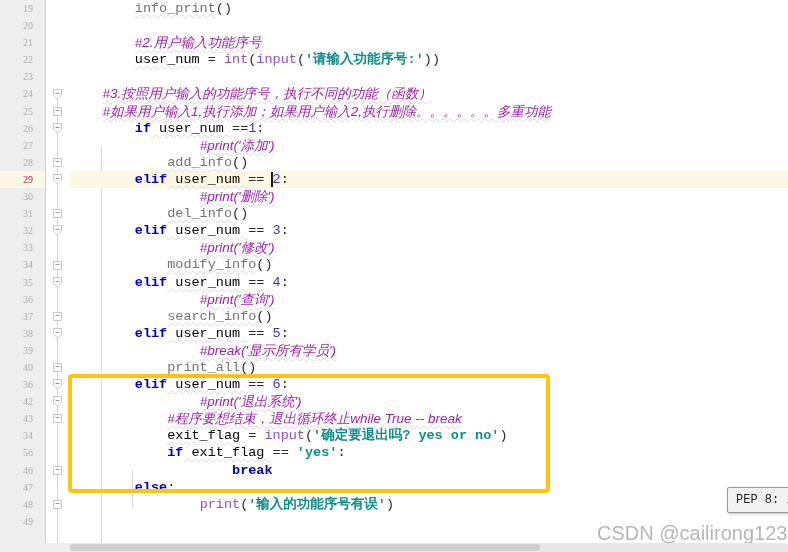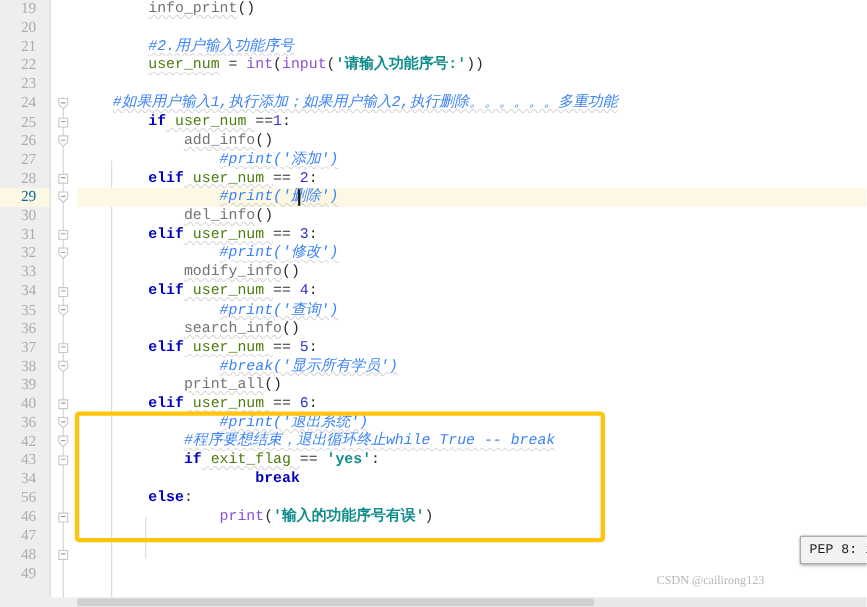--- a/index.html
+++ b/index.html
@@ -57,28 +57,28 @@
     position: absolute;
     left: 0; top: 0;
     width: 39px;
     z-index: 4;
   }
   .lineno {
     height: 17.1px;
     line-height: 17.1px;
     text-align: right;
     font-family: "Liberation Serif", "DejaVu Serif", serif;
-    font-size: 14px;
+    font-size: 10px;
     color: #adadad;
     padding-right: 6px;
     box-sizing: border-box;
     overflow: hidden;
     white-space: nowrap;
   }
-  .lineno.current { color: #0369a1; }
+  .lineno.current { color: #be185d; }
 
   
   .foldmark {
     position: absolute;
     left: 51px;
     width: 13px;
     height: 13px;
     z-index: 5;
   }
   .foldmark svg { display: block; }
@@ -116,24 +116,24 @@
     width: 45px;
     height: 17.1px;
     background: #fdf8e3;
     z-index: 3;
   }
 
   
   .kw      { color: #0000c0; font-weight: bold; }
   .num     { color: #3333cc; }
   .str     { color: #118c8c; font-weight: bold; }
-  .cmt     { color: #3b82f6; font-style: italic; font-family: Liberation Mono, monospace; }
+  .cmt     { color: #a21caf; font-style: italic; font-family: Liberation Sans, sans-serif; }
   .bi      { color: #8d4fd0; }
   .fn      { color: #737373; }
-  .id      { color: #4d7c0f; }
+  .id      { color: #000000; }
   .op      { color: #2b2b2b; }
 
   
   .typo {
     text-decoration-line: underline;
     text-decoration-style: wavy;
     text-decoration-color: #d8d8d8;
     text-decoration-thickness: 1px;
     text-underline-offset: 2px;
   }
@@ -177,22 +177,22 @@
     color: #1d1d1d;
     padding: 5px 8px;
     white-space: nowrap;
     z-index: 9;
     overflow: hidden;
   }
 
   
   .watermark {
     position: absolute;
-    font-family: Liberation Serif, serif;
-    font-size: 11px;
+    font-family: Liberation Sans, sans-serif;
+    font-size: 20px;
     color: #b6b6b6;
     z-index: 8;
     white-space: nowrap;
   }
 
   
   .hscroll-track {
     position: absolute;
     left: 70px; bottom: 0;
     right: 0;
@@ -367,39 +367,41 @@
         </svg>
       </div>
     </div>
 
   <div class="code" id="code">
       <div class="row"><span class="row-inner"><span>        </span><span class="fn typo">info_print</span><span class="op">()</span></span></div>
       <div class="row"><span class="row-inner"><span></span></span></div>
       <div class="row"><span class="row-inner"><span>        </span><span class="cmt typo">#2.用户输入功能序号</span></span></div>
       <div class="row"><span class="row-inner"><span>        </span><span class="id typo">user_num</span><span class="op"> = </span><span class="bi">int</span><span class="op">(</span><span class="bi">input</span><span class="op">(</span><span class="str">'请输入功能序号:'</span><span class="op">))</span></span></div>
       <div class="row"><span class="row-inner"><span></span></span></div>
+      <div class="row"><span class="row-inner"><span>    </span><span class="cmt typo">#3.按照用户输入的功能序号，执行不同的功能（函数）</span></span></div>
       <div class="row"><span class="row-inner"><span>    </span><span class="cmt typo">#如果用户输入1,执行添加；如果用户输入2,执行删除。。。。。。多重功能</span></span></div>
       <div class="row"><span class="row-inner"><span>        </span><span class="kw">if</span><span class="id typo"> user_num </span><span class="op">==</span><span class="num">1</span><span class="op">:</span></span></div>
+      <div class="row"><span class="row-inner"><span>                </span><span class="cmt typo">#print('添加')</span></span></div>
       <div class="row"><span class="row-inner"><span>            </span><span class="fn typo">add_info</span><span class="op">()</span></span></div>
-      <div class="row"><span class="row-inner"><span>                </span><span class="cmt typo">#print('添加')</span></span></div>
       <div class="row"><span class="row-inner"><span>        </span><span class="kw">elif</span><span class="id typo"> user_num </span><span class="op">== </span><span class="num">2</span><span class="op">:</span></span></div>
       <div class="row"><span class="row-inner"><span>                </span><span class="cmt typo">#print('删除')</span></span></div>
       <div class="row"><span class="row-inner"><span>            </span><span class="fn typo">del_info</span><span class="op">()</span></span></div>
       <div class="row"><span class="row-inner"><span>        </span><span class="kw">elif</span><span class="id typo"> user_num </span><span class="op">== </span><span class="num">3</span><span class="op">:</span></span></div>
       <div class="row"><span class="row-inner"><span>                </span><span class="cmt typo">#print('修改')</span></span></div>
       <div class="row"><span class="row-inner"><span>            </span><span class="fn typo">modify_info</span><span class="op">()</span></span></div>
       <div class="row"><span class="row-inner"><span>        </span><span class="kw">elif</span><span class="id typo"> user_num </span><span class="op">== </span><span class="num">4</span><span class="op">:</span></span></div>
       <div class="row"><span class="row-inner"><span>                </span><span class="cmt typo">#print('查询')</span></span></div>
       <div class="row"><span class="row-inner"><span>            </span><span class="fn typo">search_info</span><span class="op">()</span></span></div>
       <div class="row"><span class="row-inner"><span>        </span><span class="kw">elif</span><span class="id typo"> user_num </span><span class="op">== </span><span class="num">5</span><span class="op">:</span></span></div>
       <div class="row"><span class="row-inner"><span>                </span><span class="cmt typo">#break('显示所有学员')</span></span></div>
       <div class="row"><span class="row-inner"><span>            </span><span class="fn typo">print_all</span><span class="op">()</span></span></div>
       <div class="row"><span class="row-inner"><span>        </span><span class="kw">elif</span><span class="id typo"> user_num </span><span class="op">== </span><span class="num">6</span><span class="op">:</span></span></div>
       <div class="row"><span class="row-inner"><span>                </span><span class="cmt typo">#print('退出系统')</span></span></div>
       <div class="row"><span class="row-inner"><span>            </span><span class="cmt typo">#程序要想结束，退出循环终止while True -- break</span></span></div>
+      <div class="row"><span class="row-inner"><span>            </span><span class="id typo">exit_flag</span><span class="op"> = </span><span class="bi">input</span><span class="op">(</span><span class="str">'确定要退出吗? yes or no'</span><span class="op">)</span></span></div>
       <div class="row"><span class="row-inner"><span>            </span><span class="kw">if</span><span class="id typo"> exit_flag </span><span class="op">== </span><span class="str">'yes'</span><span class="op">:</span></span></div>
       <div class="row"><span class="row-inner"><span>                    </span><span class="kw">break</span></span></div>
       <div class="row"><span class="row-inner"><span>        </span><span class="kw">else</span><span class="op">:</span></span></div>
       <div class="row"><span class="row-inner"><span>                </span><span class="bi">print</span><span class="op">(</span><span class="str">'输入的功能序号有误'</span><span class="op">)</span></span></div>
       <div class="row"><span class="row-inner"><span></span></span></div>
     </div>
 
   <div class="caret" id="caret" style="left: 271.42px; top: 172px;"></div>
 
   <div class="annot-box" id="annot" style="left: 68px; top: 374.2px; width: 474px; height: 110.6px; border-color: rgb(255, 196, 12);"></div>

